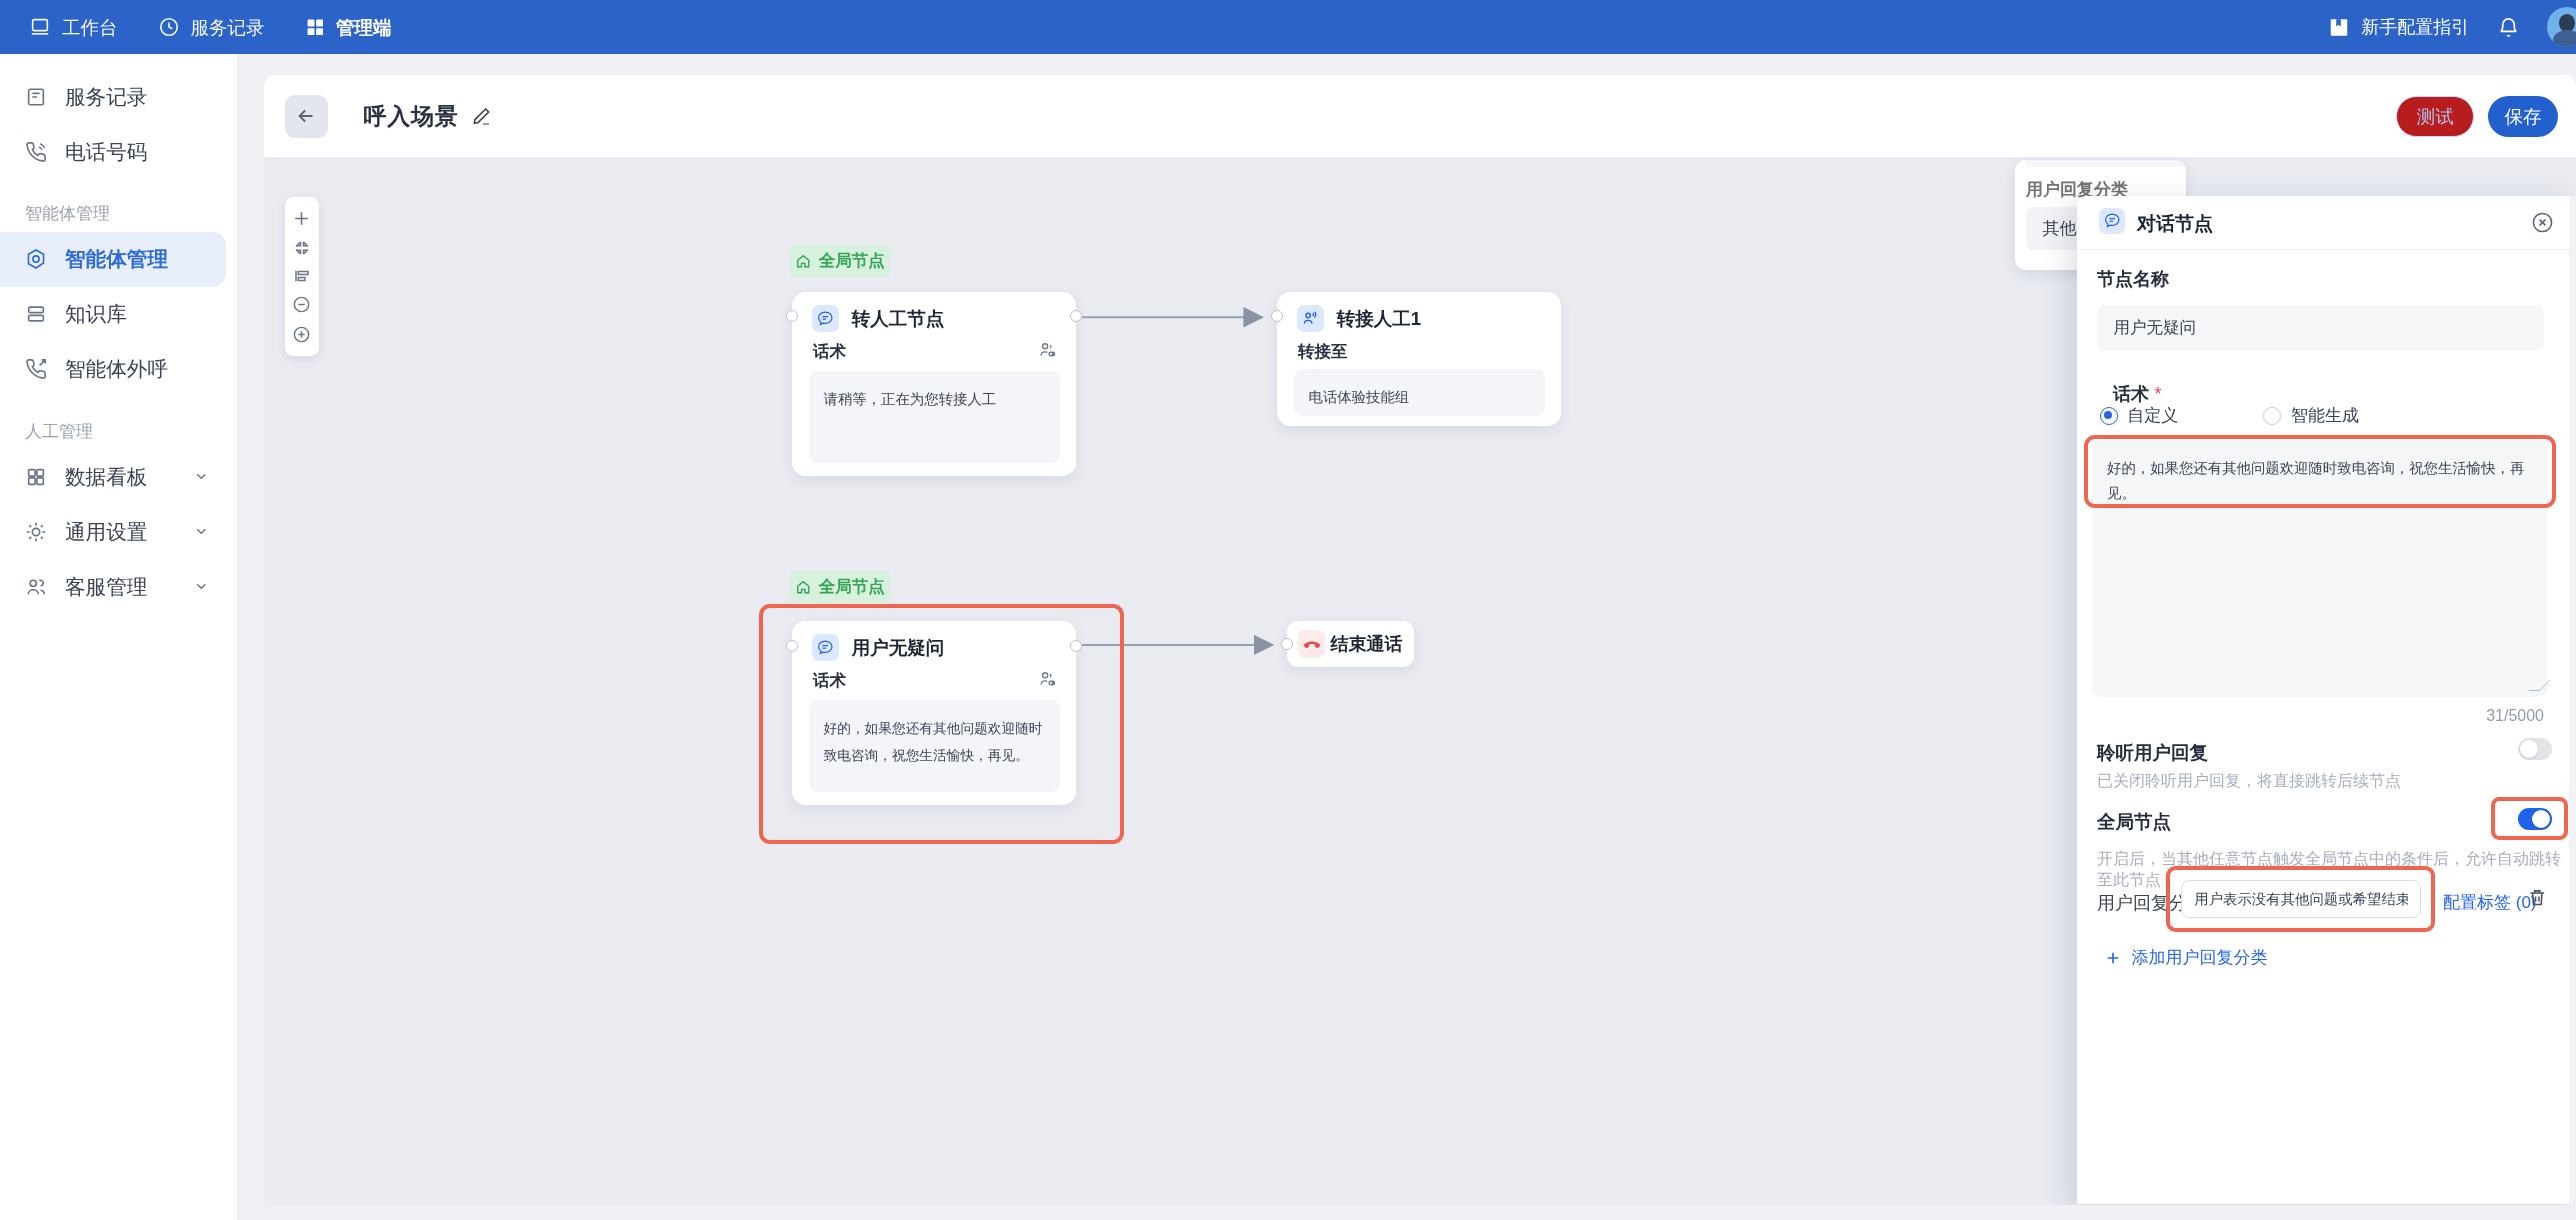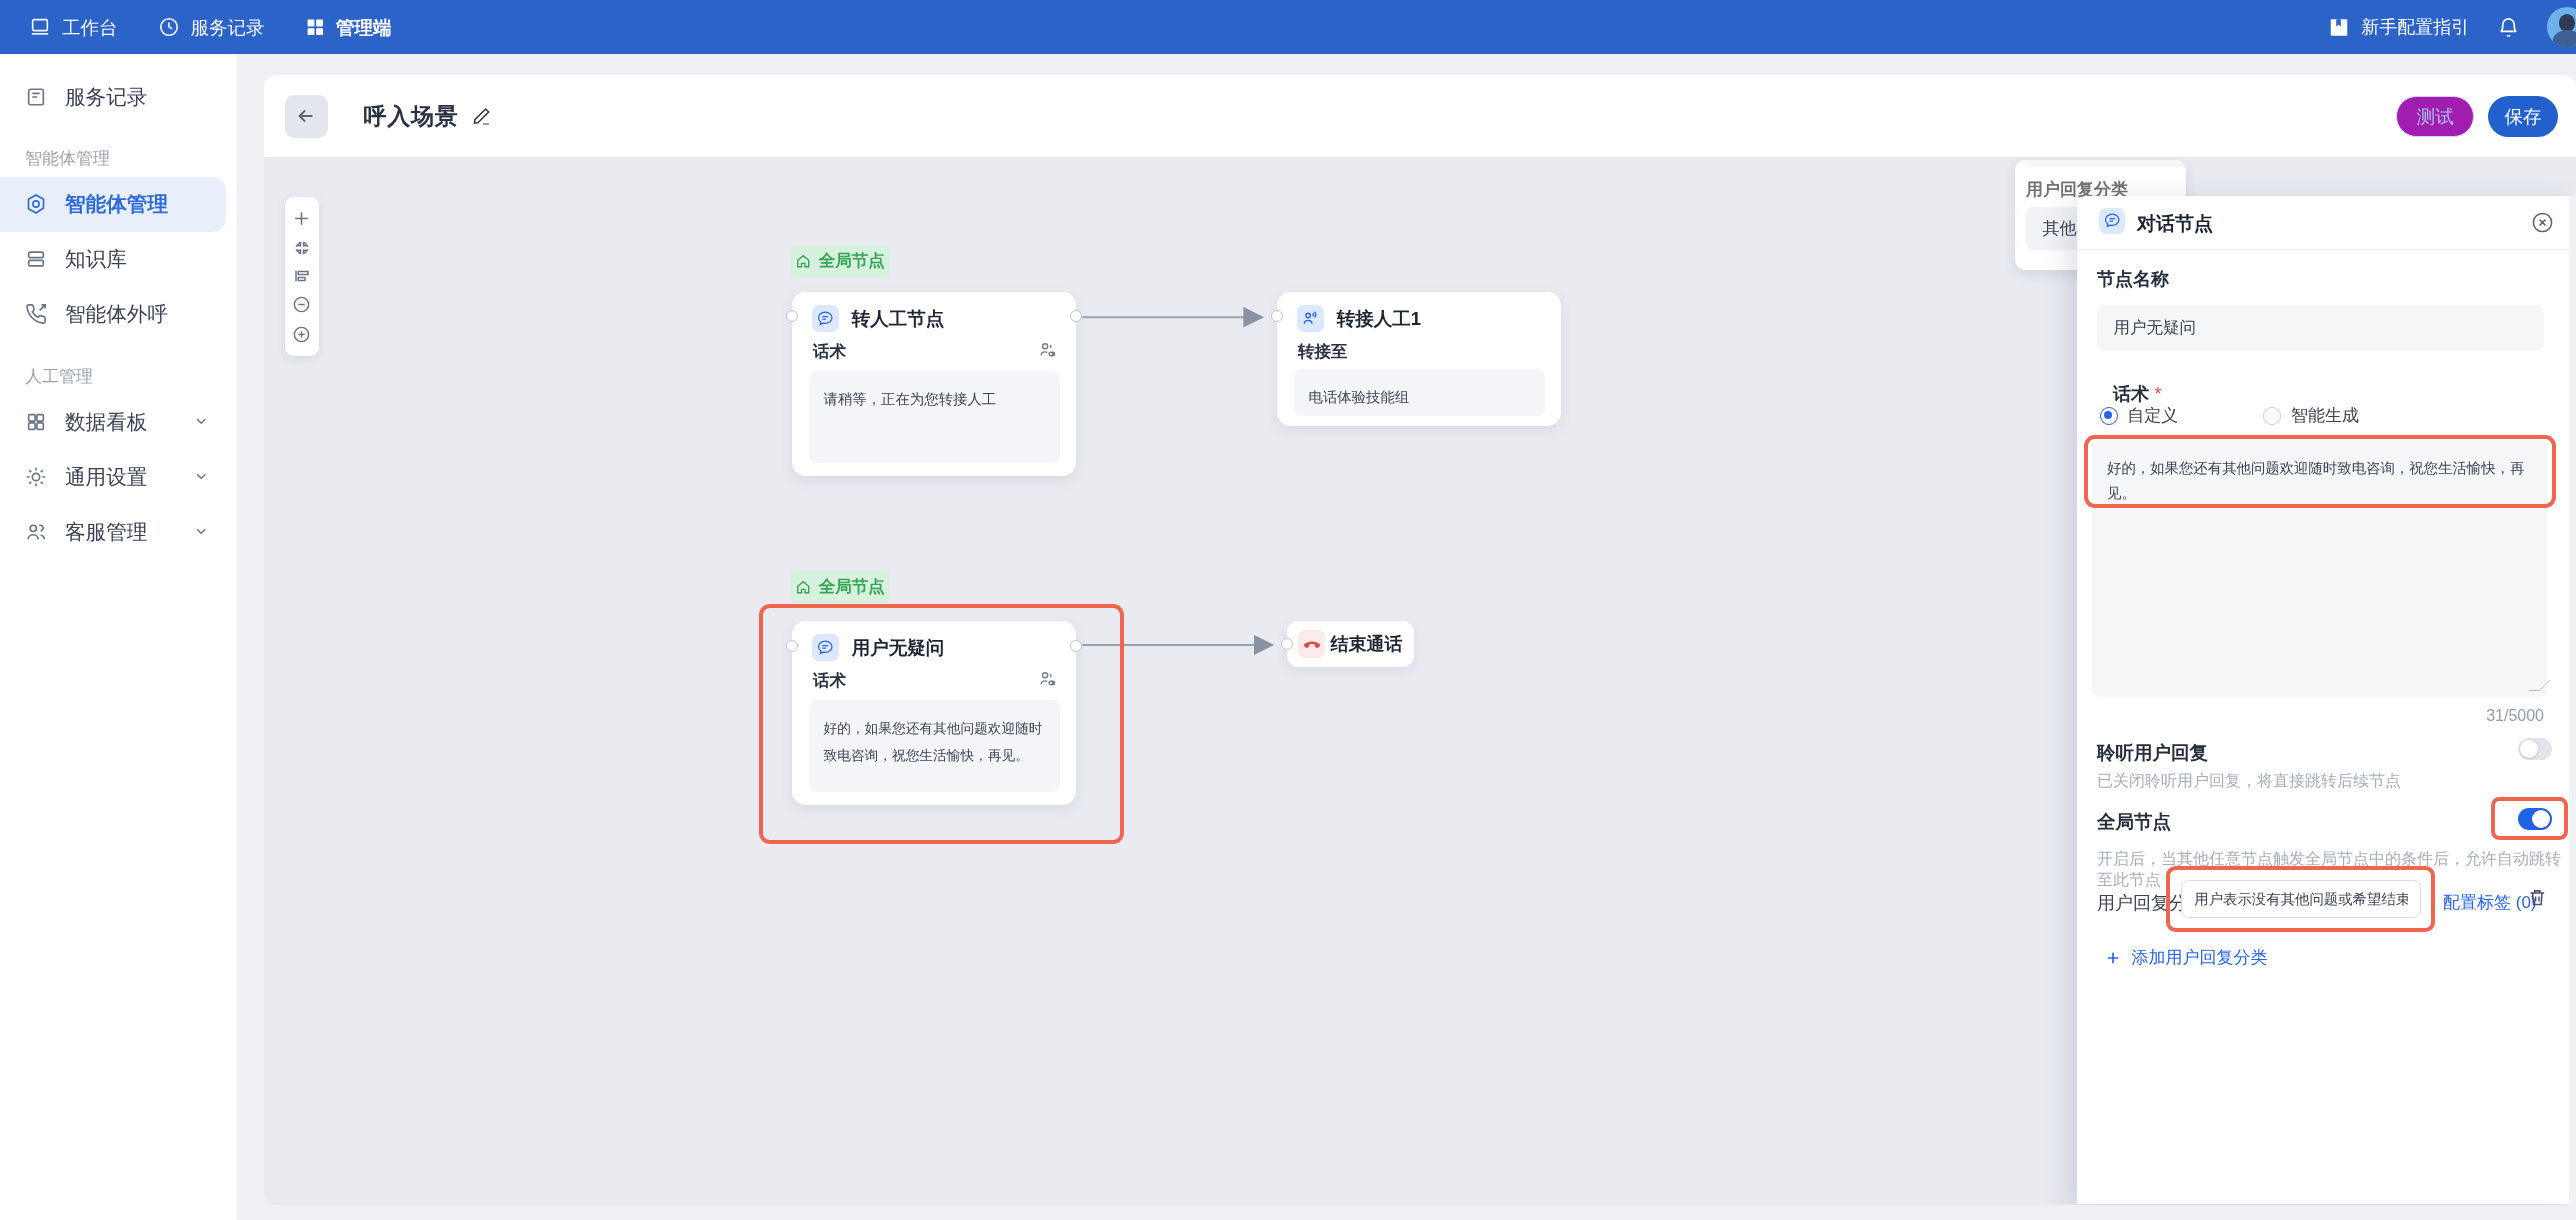--- a/index.html
+++ b/index.html
@@ -27,21 +27,21 @@
   .sb-item.selected svg { color:#2e6bd9; }
   .sb-chevron { margin-left:auto; margin-right:27.4px; color:#8a92a2; }
 
   
   .card { position:absolute; left:264px; top:75px; right:0; bottom:16px; background:#fff; border-radius:12.3px; overflow:hidden; z-index:10; }
   .card-header { height:82px; display:flex; align-items:center; padding:0 18px 0 20.6px; background:#fff; }
   .back-btn { width:43px; height:43px; border-radius:9.6px; background:#e3e6ee; display:flex; align-items:center; justify-content:center; color:#5b6373; cursor:pointer; flex:none; }
   .page-title { margin-left:36px; font-size:23px; font-weight:600; color:#2a3142; letter-spacing:0.7px; }
   .pencil { margin-left:12.3px; color:#333b4c; }
   .hd-spacer { flex:1; }
-  .btn-test { width:78px; height:41px; border-radius:21px; border:1.4px solid #c7daf9; color:#a7c5f5; background:#a21caf; font-size:18.5px; display:flex; align-items:center; justify-content:center; cursor:pointer; }
+  .btn-test { width:78px; height:41px; border-radius:21px; border:1.4px solid #c7daf9; color:#a7c5f5; background:#b91c1c; font-size:18.5px; display:flex; align-items:center; justify-content:center; cursor:pointer; }
   .btn-save { width:70px; height:41px; border-radius:21px; background:#2160cd; color:#fff; font-size:18.5px; display:flex; align-items:center; justify-content:center; margin-left:13.7px; cursor:pointer; }
 
   
   .canvas { position:absolute; left:0; top:82px; right:0; bottom:0; background:#e9ebf1; }
   .connectors { position:absolute; inset:0; width:100%; height:100%; }
 
   .toolbar { left:20.6px; top:40px; width:34px; height:159px; background:#fff; border-radius:8.2px; box-shadow:0 2.7px 9.6px rgba(40,50,80,.10); display:flex; flex-direction:column; align-items:center; justify-content:space-around; padding:6.9px 0; color:#6b7486; z-index:5; }
   .toolbar svg { cursor:pointer; }
 
   .global-tag { width:100px; height:32px; background:#d8f1de; border-radius:5.5px; display:flex; align-items:center; justify-content:center; gap:6.9px; color:#35a456; font-size:16.5px; font-weight:600; z-index:3; }
@@ -140,20 +140,27 @@
 </div>
 
 <aside class="sidebar">
   <div class="sb-item">
     <svg width="22" height="22" viewBox="0 0 24 24" fill="none" stroke="currentColor" stroke-width="1.8">
         <rect x="4" y="3.5" width="16" height="17" rx="2"></rect>
         <path d="M8 8h8M8 12h5"></path>
       </svg>
     <span>服务记录</span>
   </div>
+  <div class="sb-item">
+    <svg width="22" height="22" viewBox="0 0 24 24" fill="none" stroke="currentColor" stroke-width="1.8">
+        <path d="M22 16.9v3a2 2 0 0 1-2.2 2 19.8 19.8 0 0 1-8.6-3 19.5 19.5 0 0 1-6-6 19.8 19.8 0 0 1-3-8.6A2 2 0 0 1 4.1 2h3a2 2 0 0 1 2 1.7c.1.9.3 1.8.6 2.6a2 2 0 0 1-.4 2.1L8 9.7a16 16 0 0 0 6 6l1.3-1.3a2 2 0 0 1 2.1-.4c.8.3 1.7.5 2.6.6a2 2 0 0 1 1.7 2z"></path>
+        <path d="M15 6.5a5 5 0 0 1 3.5 3.5M16.5 3a8 8 0 0 1 5 5" stroke-width="1.5"></path>
+      </svg>
+    <span>电话号码</span>
+  </div>
   <div class="sb-section">智能体管理</div>
   <div class="sb-item selected">
     <svg width="22" height="22" viewBox="0 0 24 24" fill="none" stroke="currentColor" stroke-width="1.8">
         <path d="M12 2.2l8.2 4.7v9.4L12 21.8l-8.2-4.7V6.9z"></path>
         <circle cx="12" cy="12" r="3.4"></circle>
       </svg>
     <span>智能体管理</span>
   </div>
   <div class="sb-item">
     <svg width="22" height="22" viewBox="0 0 24 24" fill="none" stroke="currentColor" stroke-width="1.8">

